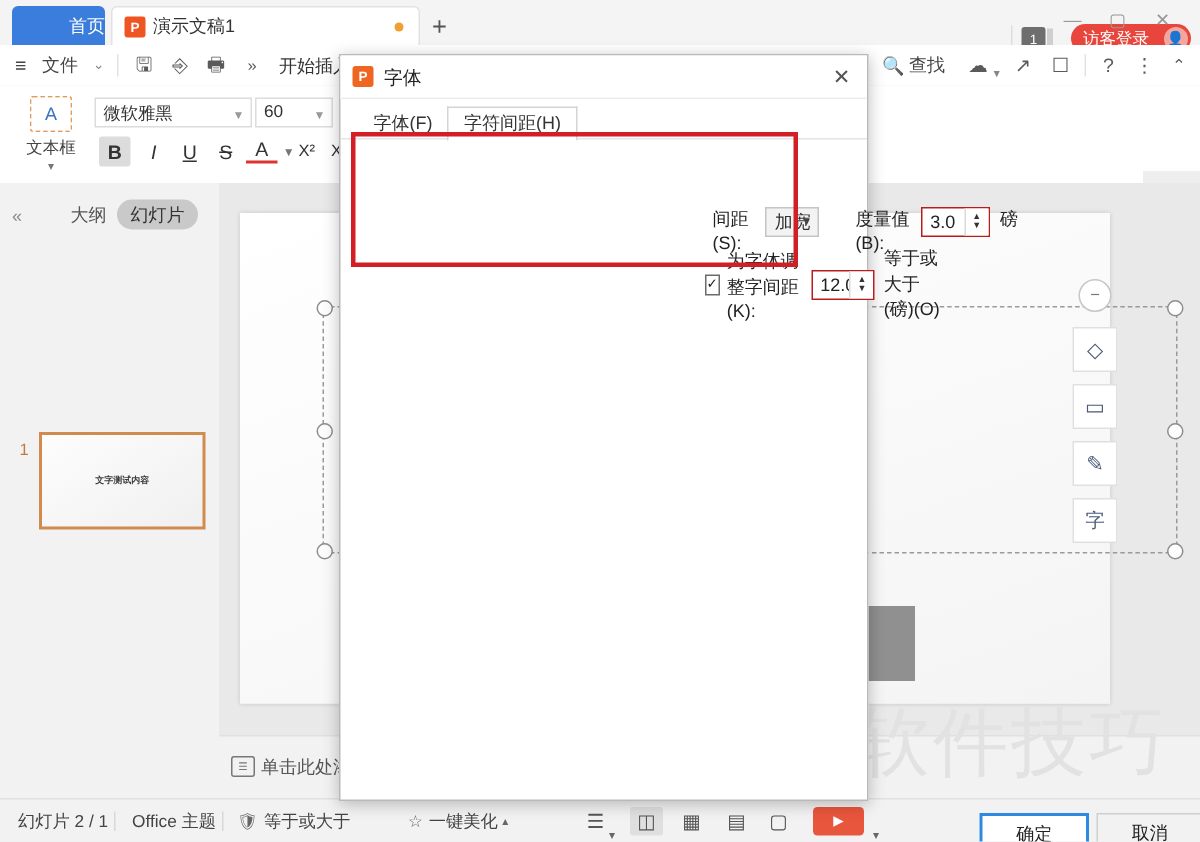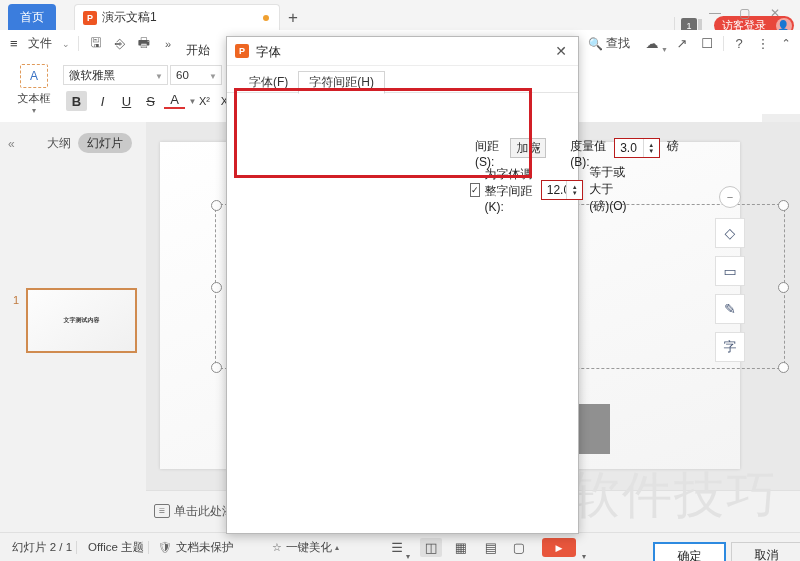--- a/index.html
+++ b/index.html
@@ -6,22 +6,22 @@
   body{
     width:800px;height:561px;overflow:hidden;
     font-family:"Liberation Sans","DejaVu Sans",sans-serif;
     font-size:12px;color:#333;background:#f2f2f2;
     -webkit-font-smoothing:antialiased;
   }
   #app{position:relative;width:800px;height:561px;}
 
   
   .titlebar{position:absolute;left:0;top:0;width:800px;height:30px;background:#f4f4f4;}
-  .tab-home{position:absolute;left:8px;top:4px;width:48px;height:26px;background:#3b7ddd;
-    border-radius:4px 4px 0 0;color:#fff;font-size:12px;display:flex;align-items:center;justify-content:center;}
+  .tab-home{position:absolute;left:8px;top:4px;width:62px;height:26px;background:#3b7ddd;
+    border-radius:4px 4px 0 0;color:#fff;font-size:12px;display:flex;align-items:center;justify-content:flex-end;}
   .tab-doc{position:absolute;left:74px;top:4px;width:206px;height:26px;background:#fff;
     border-radius:4px 4px 0 0;display:flex;align-items:center;padding-left:8px;box-sizing:border-box;
     border:1px solid #e2e2e2;border-bottom:none;}
   .tab-doc .pico{width:14px;height:14px;background:#ee5522;border-radius:2px;color:#fff;font-size:9px;
     display:flex;align-items:center;justify-content:center;margin-right:5px;font-weight:bold;}
   .tab-doc .tlabel{font-size:12px;color:#333;}
   .tab-doc .dot{position:absolute;right:10px;width:6px;height:6px;border-radius:50%;background:#f0a030;}
   .tab-plus{position:absolute;left:288px;top:8px;font-size:17px;color:#555;cursor:default;}
   .win-min,.win-max,.win-close{position:absolute;top:4px;width:22px;height:18px;color:#999;font-size:12px;
     display:flex;align-items:center;justify-content:center;}
@@ -36,21 +36,21 @@
   .tb-divider{position:absolute;left:674px;top:17px;width:1px;height:16px;background:#ddd;}
 
   
   .menurow{position:absolute;left:0;top:30px;width:800px;height:27px;background:#fff;border-bottom:1px solid #ececec;}
   .mr-item{position:absolute;top:0;height:27px;display:flex;align-items:center;font-size:12px;color:#444;}
   .ham{left:10px;font-size:13px;}
   .m-file{left:28px;}
   .m-caret{left:62px;color:#888;font-size:9px;}
   .mr-sep{position:absolute;top:6px;width:1px;height:15px;background:#e3e3e3;}
   .ic{position:absolute;top:6px;width:16px;height:15px;color:#5a5a5a;font-size:13px;display:flex;align-items:center;justify-content:center;}
-  .ribtabs{position:absolute;left:186px;top:12px;height:27px;display:flex;align-items:center;font-size:12px;color:#333;flex-direction:column;}
+  .ribtabs{position:absolute;left:186px;top:1px;height:27px;display:flex;align-items:center;font-size:12px;color:#333;}
   .ribtabs span{margin-right:0px;}
   .right-menu{position:absolute;top:0;height:27px;display:flex;align-items:center;font-size:12px;color:#444;}
 
   
   .ribbon{position:absolute;left:0;top:57px;width:800px;height:65px;background:#fff;border-bottom:1px solid #e6e6e6;}
   .tbox-btn{position:absolute;left:10px;top:6px;width:48px;height:52px;display:flex;flex-direction:column;
     align-items:center;justify-content:center;font-size:11px;color:#444;}
   .tbox-ic{width:26px;height:22px;border:1px dashed #e09a5a;border-radius:2px;display:flex;align-items:center;
     justify-content:center;color:#3a72c4;font-size:12px;margin-bottom:3px;}
   .fontname{position:absolute;left:63px;top:8px;width:105px;height:20px;border:1px solid #dcdcdc;background:#fff;
@@ -284,21 +284,21 @@
 
   <div class="watermark">软件技巧</div>
 
   <div class="statusbar">
     <div class="sb" style="left:12px;">幻灯片 2 / 1</div>
     <div class="sb-sep" style="left:76px;"></div>
     <div class="sb" style="left:88px;">Office 主题</div>
     <div class="sb-sep" style="left:148px;"></div>
     <div class="sb" style="left:158px;">
       <span class="sb-ic">🛡</span>
-      <span>文档未保护</span>
+      <span>等于或大于</span>
     </div>
     <div class="sb" style="left:272px;">
       <span class="sb-ic">☆</span>
       <span>一键美化</span>
       <span style="margin-left:3px;font-size:8px;color:#666;">▴</span>
     </div>
     <div class="vmode" style="left:386px;">☰</div>
     <div class="sb" style="left:406px;top:9px;font-size:8px;color:#666;">▾</div>
     <div class="vmode sel" style="left:420px;">◫</div>
     <div class="vmode" style="left:450px;">▦</div>

